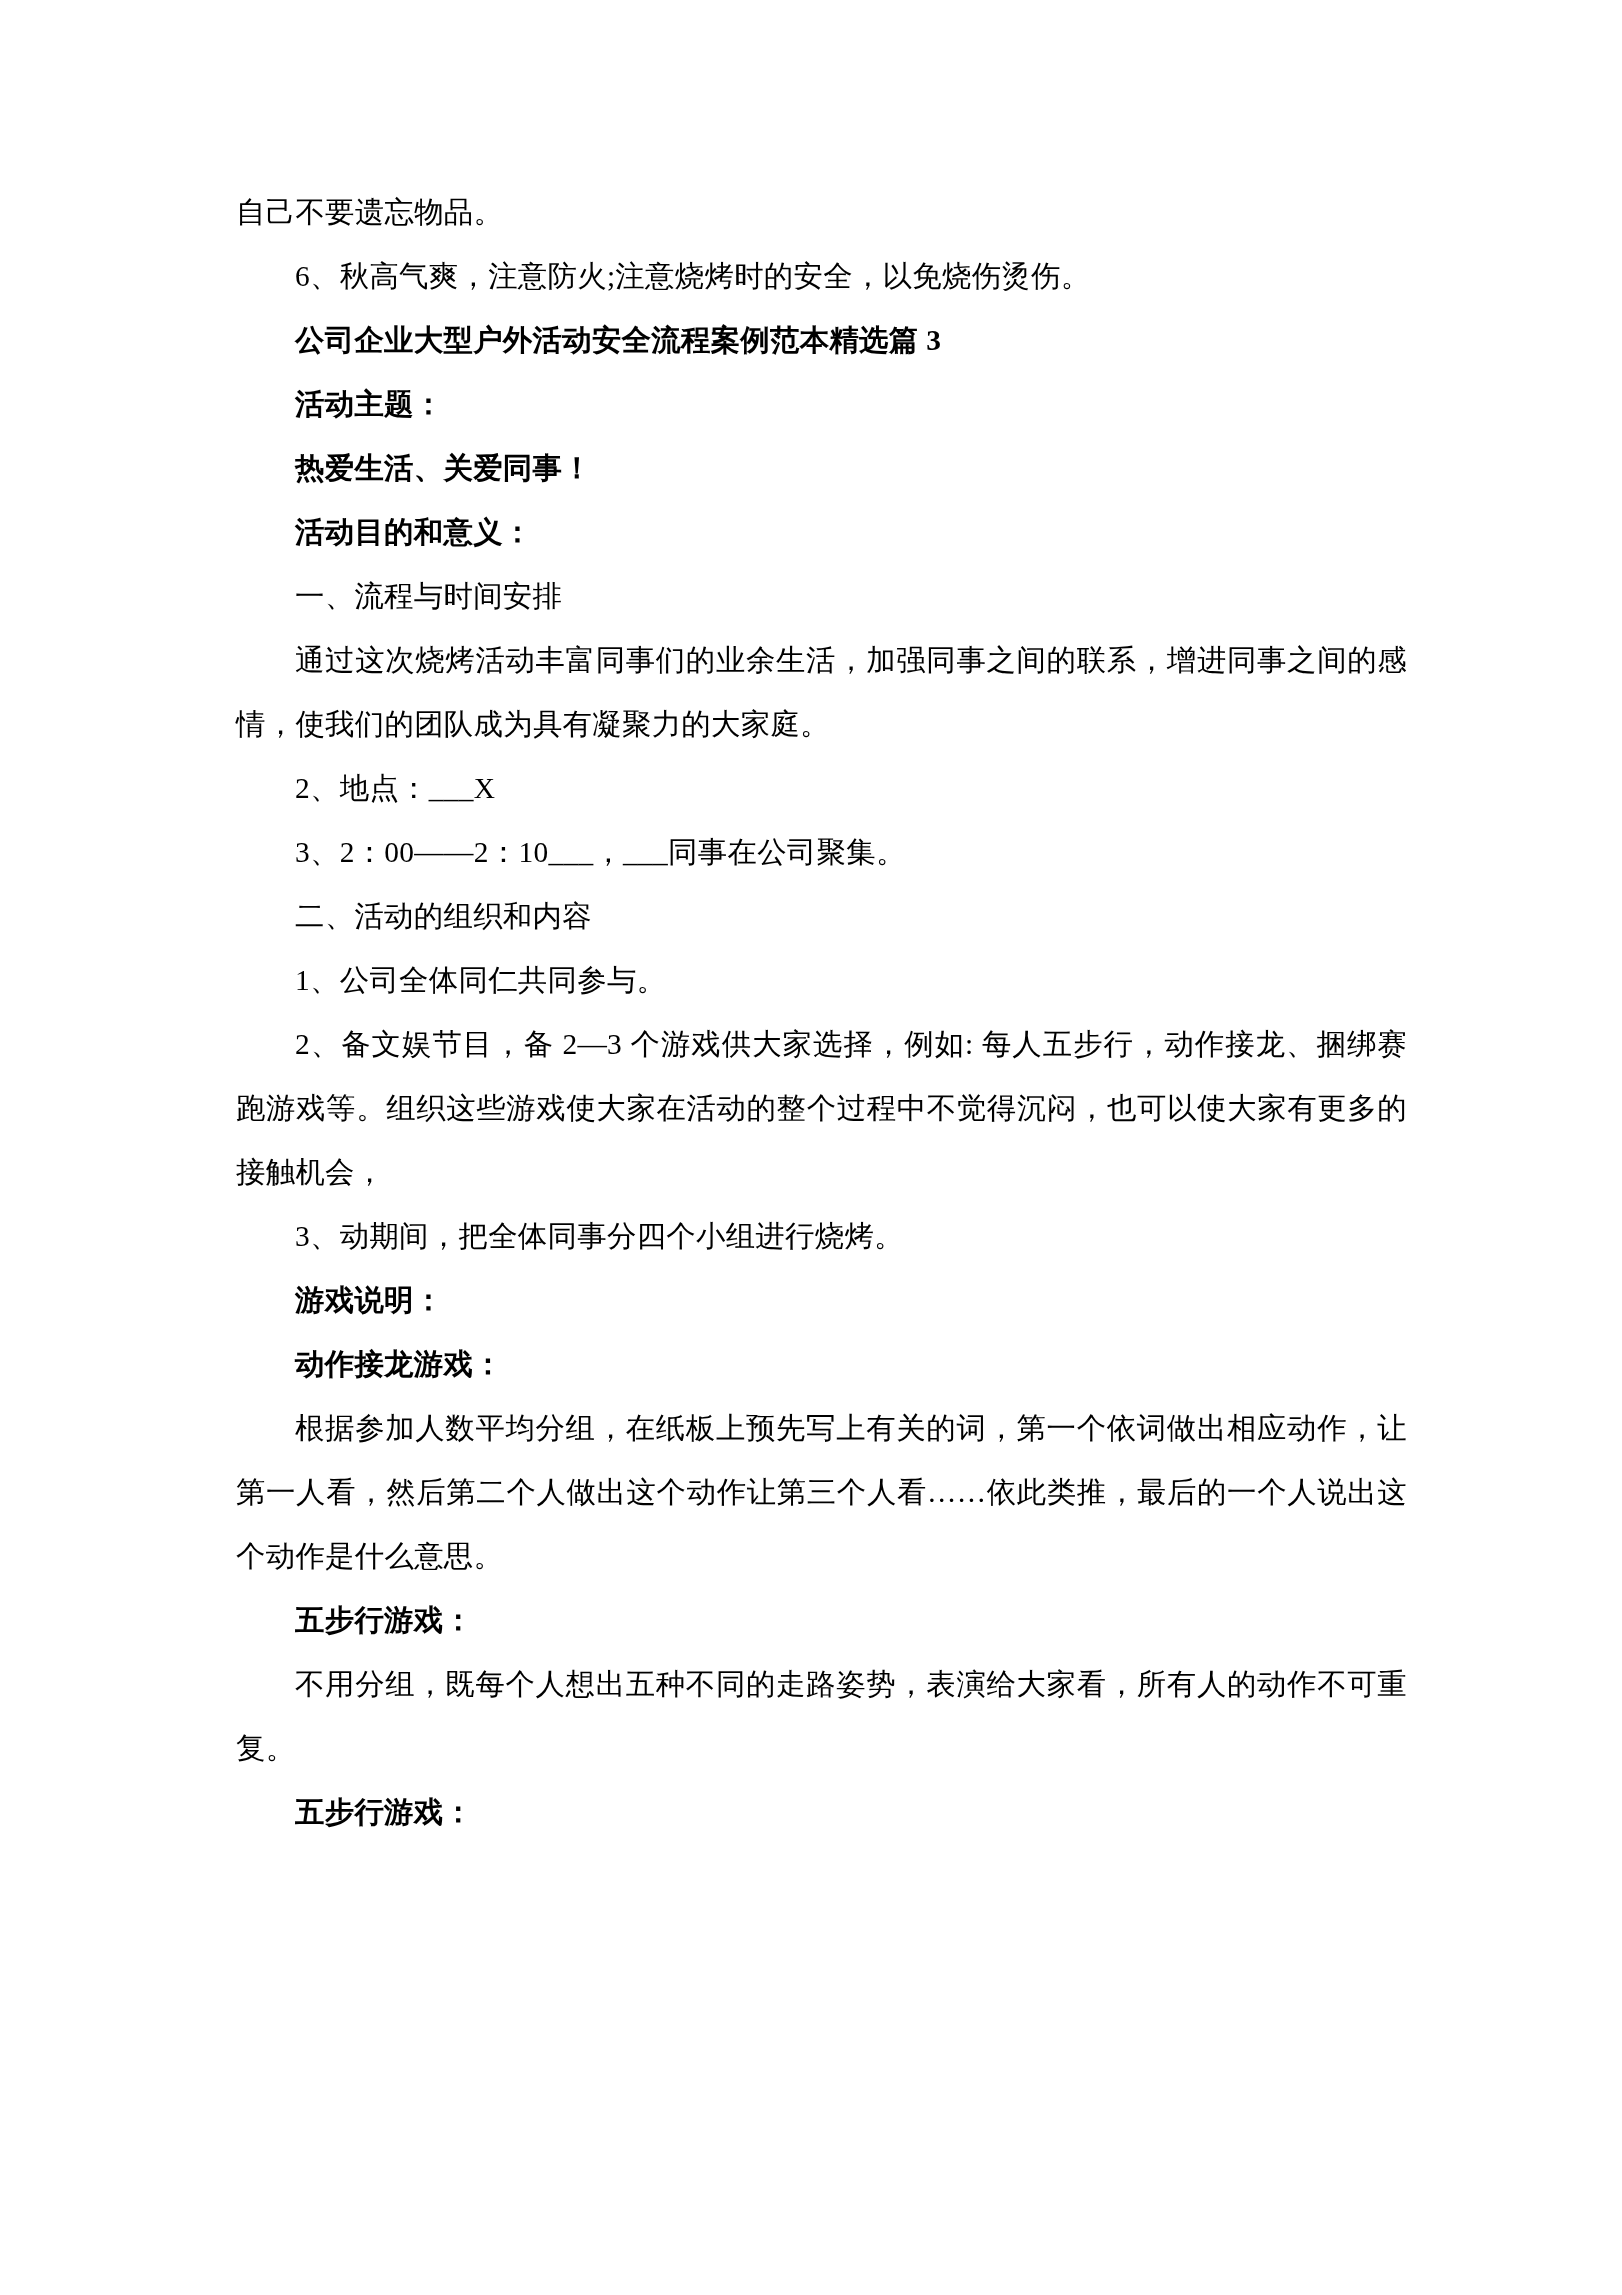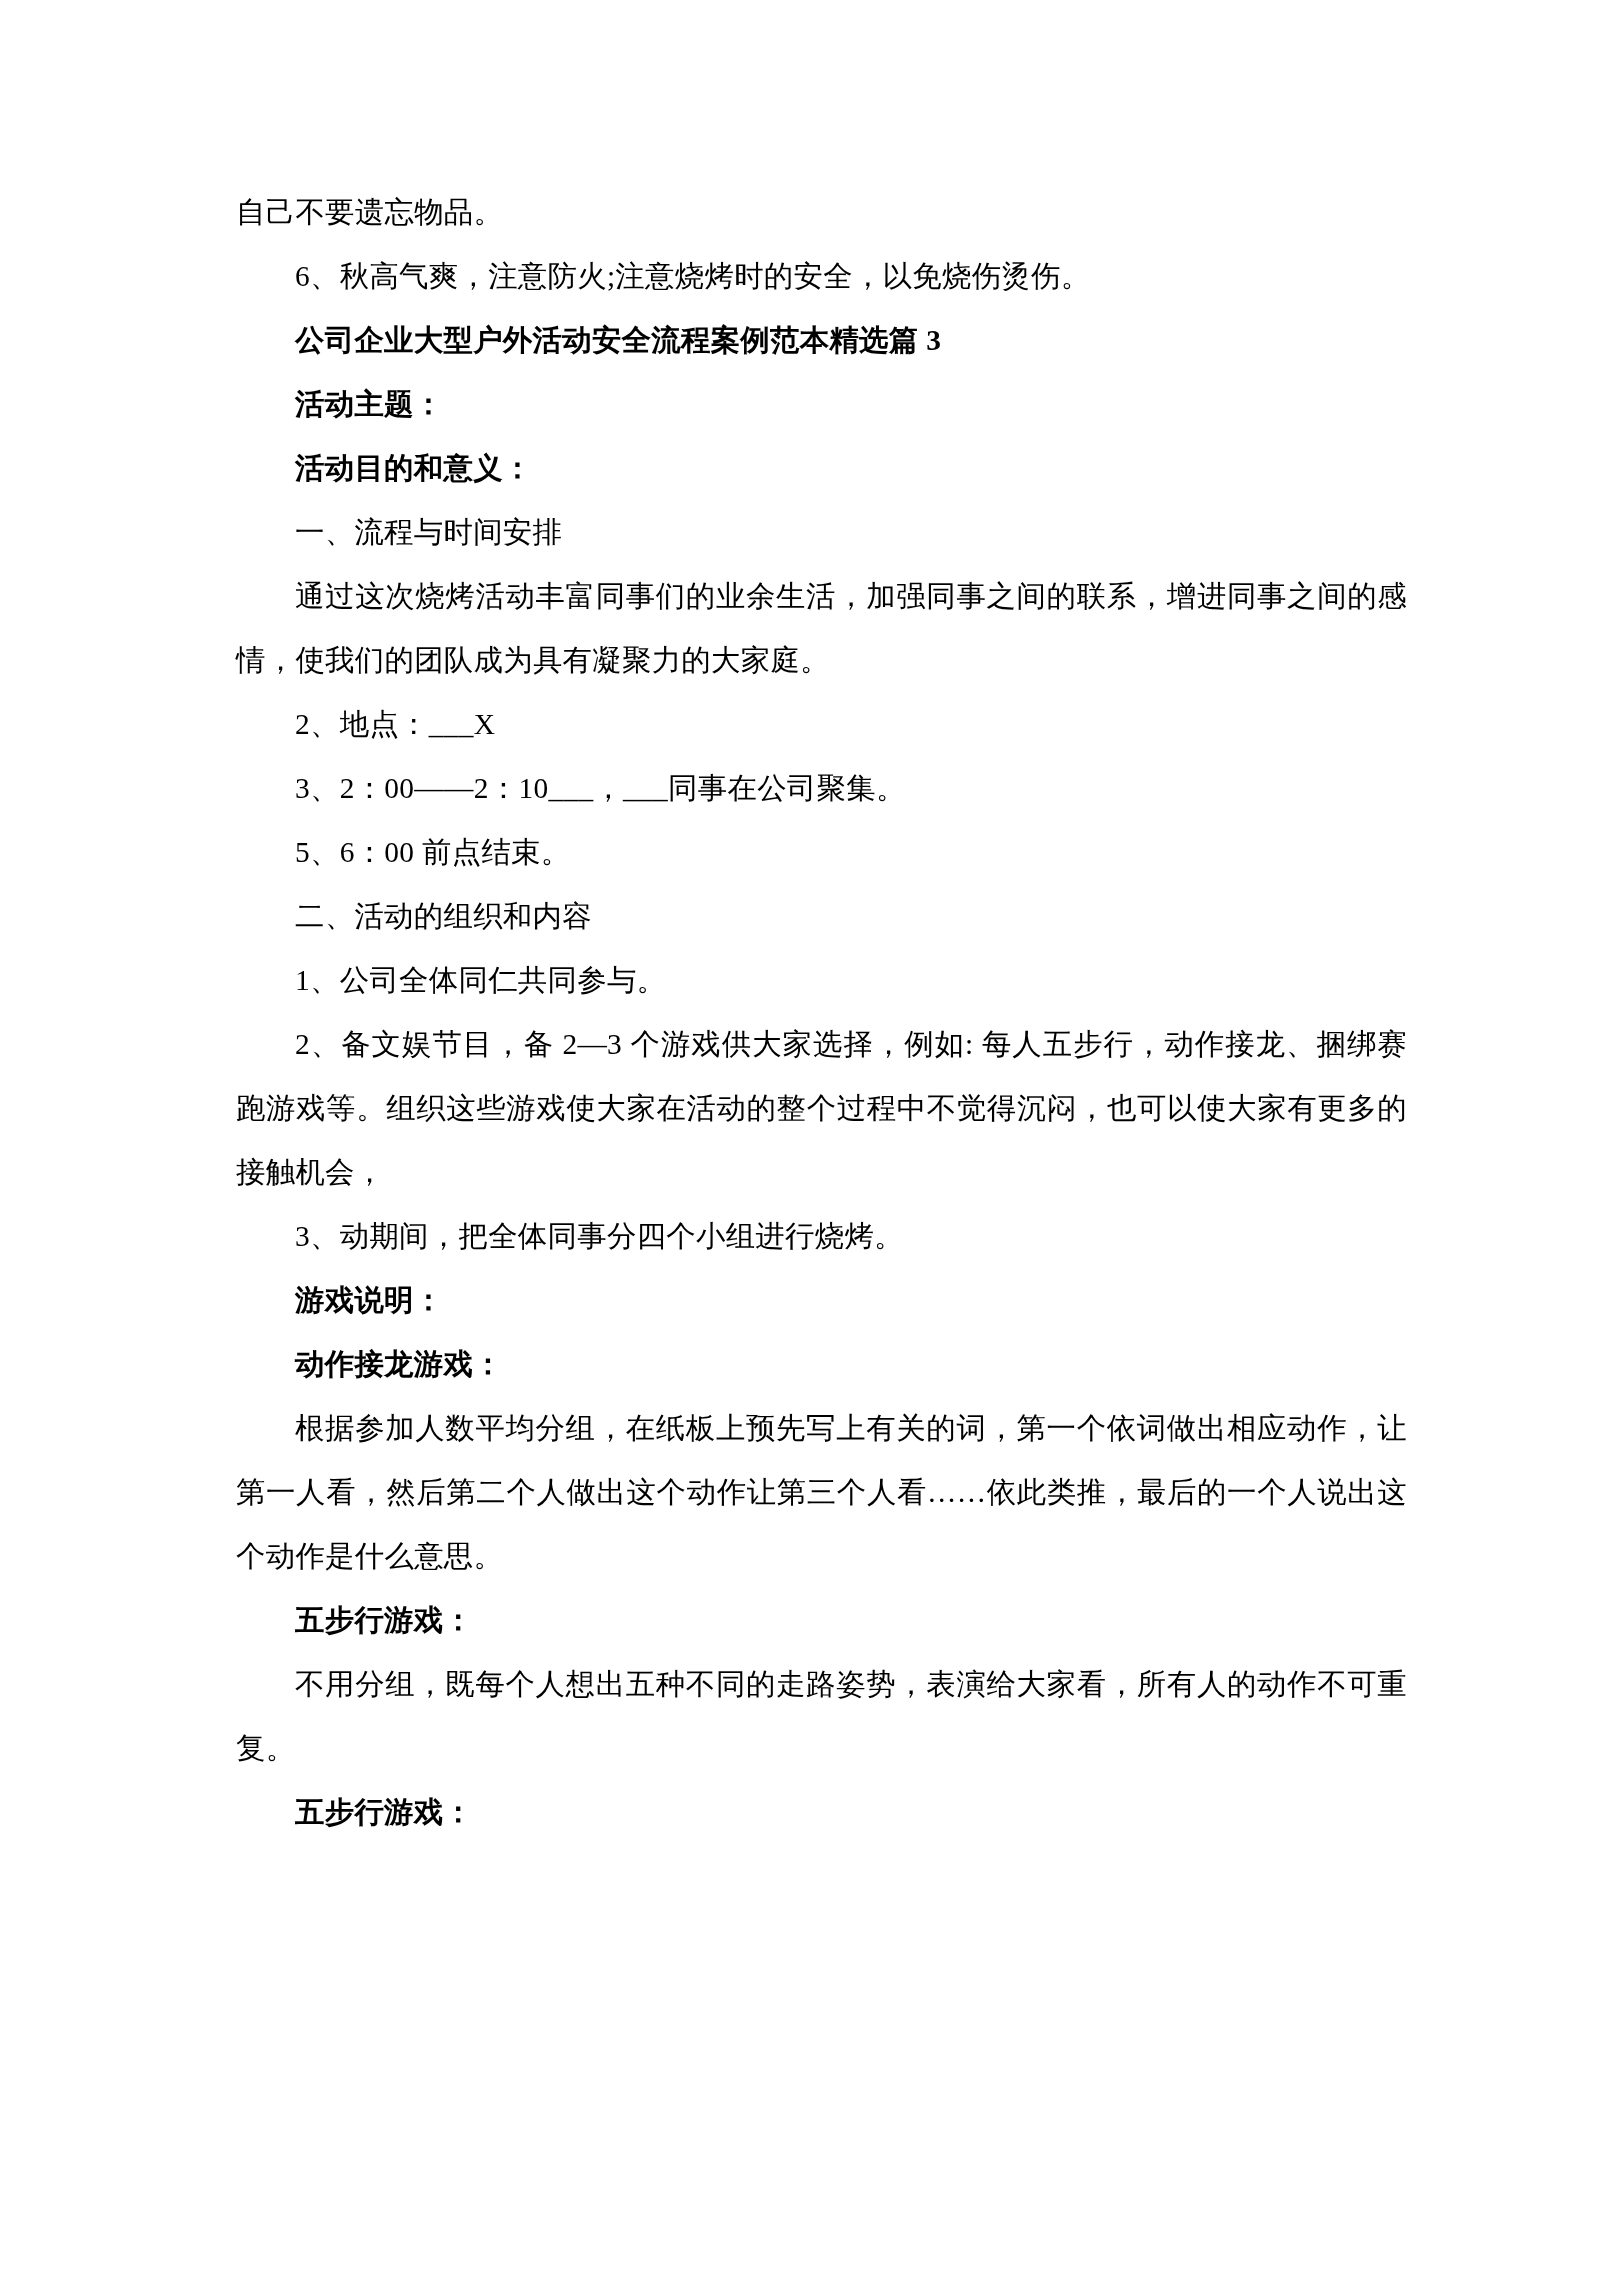--- a/index.html
+++ b/index.html
@@ -51,34 +51,34 @@
   <div class="content">
 
     <p class="noindent">自己不要遗忘物品。</p>
 
     <p class="indent">6、秋高气爽，注意防火;注意烧烤时的安全，以免烧伤烫伤。</p>
 
     <p class="heading">公司企业大型户外活动安全流程案例范本精选篇 3</p>
 
     <p class="heading">活动主题：</p>
 
+    <p class="heading">热爱生活、关爱同事！</p>
 
     <p class="heading">活动目的和意义：</p>
 
     <p class="indent">一、流程与时间安排</p>
 
     <p class="indent">通过这次烧烤活动丰富同事们的业余生活，加强同事之间的联系，增进同事之间的感情，使我们的团队成为具有凝聚力的大家庭。</p>
 
 
     <p class="indent">2、地点：___X</p>
 
     <p class="indent">3、2：00——2：10___，___同事在公司聚集。</p>
 
 
-    <p class="indent">5、6：00 前点结束。</p>
 
     <p class="indent">二、活动的组织和内容</p>
 
     <p class="indent">1、公司全体同仁共同参与。</p>
 
     <p class="indent">2、备文娱节目，备 2—3 个游戏供大家选择，例如: 每人五步行，动作接龙、捆绑赛跑游戏等。组织这些游戏使大家在活动的整个过程中不觉得沉闷，也可以使大家有更多的接触机会，</p>
 
     <p class="indent">3、动期间，把全体同事分四个小组进行烧烤。</p>
 
     <p class="heading">游戏说明：</p>

